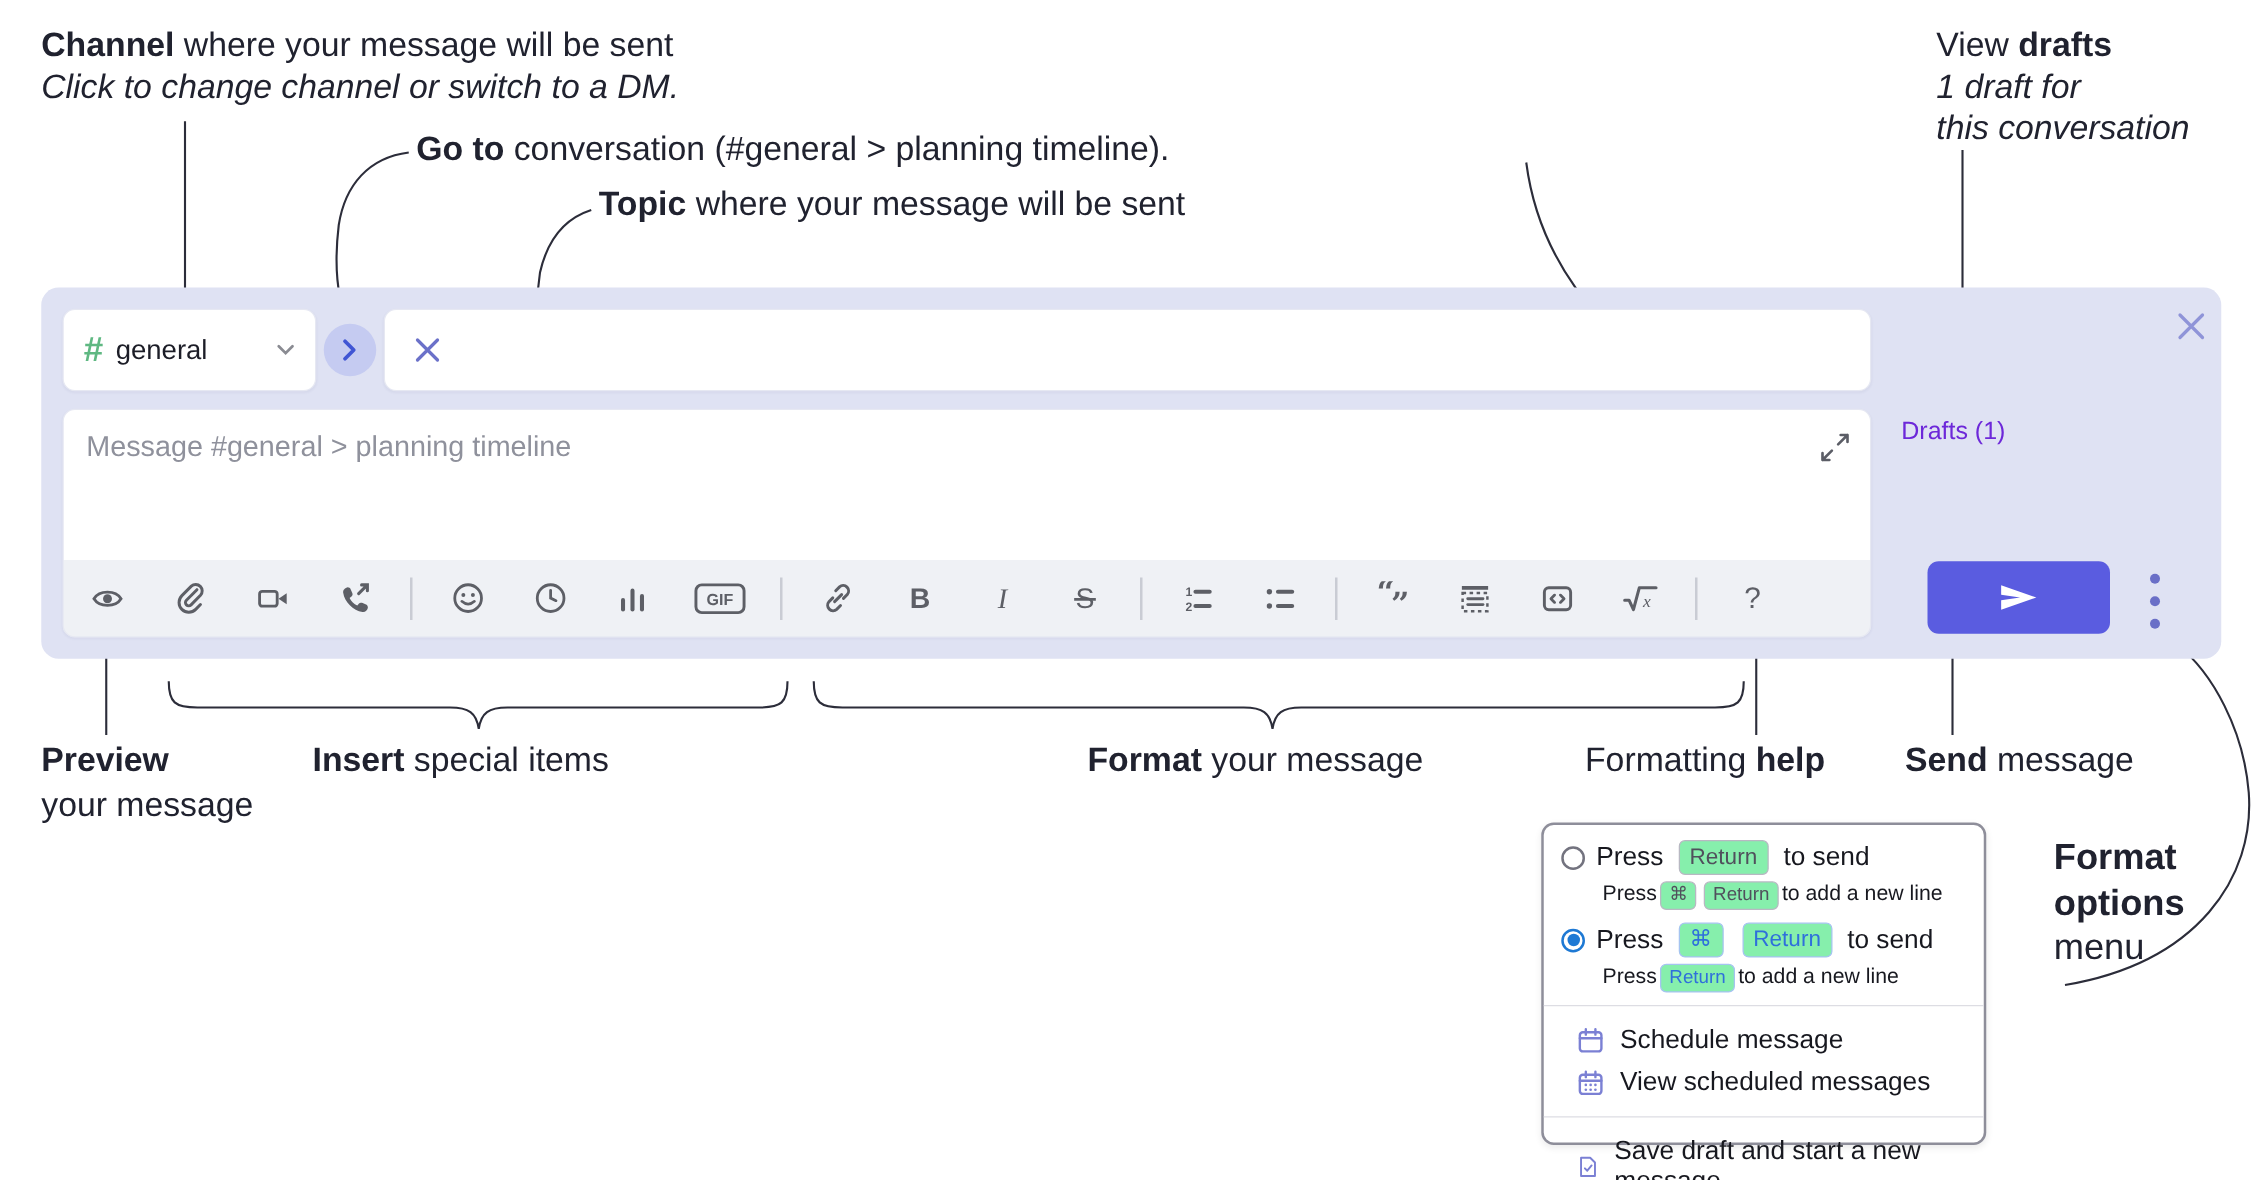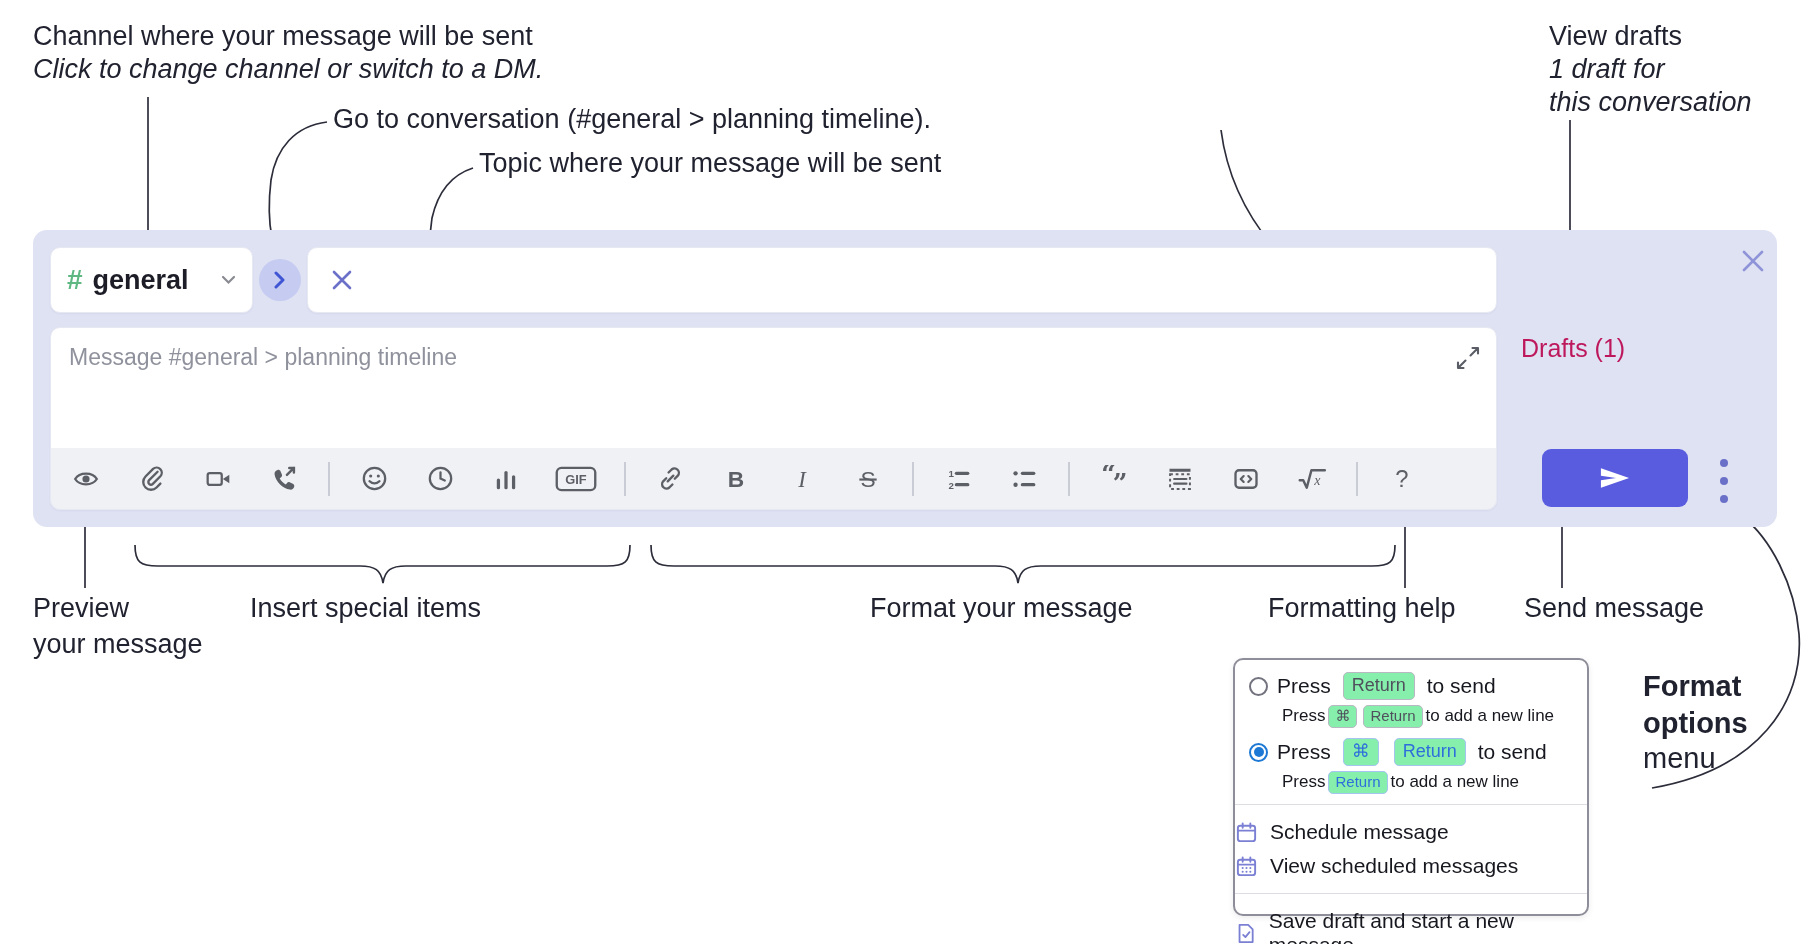--- a/index.html
+++ b/index.html
@@ -1,48 +1,48 @@
 <!DOCTYPE html>
 <html><head>
 <meta charset="utf-8">
 <style>
   html,body{margin:0;padding:0;background:#fff;}
   #canvas{position:relative;width:1814px;height:944px;background:#fff;overflow:hidden;
           font-family:"Liberation Sans",sans-serif;color:#20222f;}
   .abs{position:absolute;}
   
   .ann{position:absolute;font-size:27px;line-height:33px;color:#20222f;white-space:nowrap;}
-  .ann b{font-weight:400;text-align:center;}
+  .ann b{font-weight:700;text-align:center;}
   .ann.it{font-style:italic;}
   .ann-lg{font-size:29px;font-weight:700;line-height:37px;}
   
   #composer{position:absolute;left:33px;top:230px;width:1744px;height:297px;
             background:#dfe2f3;border-radius:14px;}
   .whitebox{position:absolute;background:#fff;border:1px solid #e6e8f2;border-radius:10px;
             box-shadow:0 1px 2px rgba(40,44,90,.05);box-sizing:border-box;}
   #channel-pill{left:50px;top:247px;width:203px;height:66px;display:flex;align-items:center;
             padding:0 16px;gap:10px;cursor:pointer;}
   #channel-hash{color:#5fb882;font-weight:700;font-size:28px;}
-  #channel-name{font-size:27px;color:#1c1d27;font-weight:bold;}
+  #channel-name{font-size:22px;color:#1c1d27;}
   #goto-btn{position:absolute;left:259px;top:259px;width:42px;height:42px;border-radius:50%;
             background:#c5cbf1;display:flex;align-items:center;justify-content:center;}
   #topic-field{left:307px;top:247px;width:1190px;height:66px;display:flex;align-items:center;
             padding:0 22px;}
   #topic-value{font-size:27px;color:#1c1d27;flex:1;}
   #message-box{left:50px;top:327px;width:1447px;height:183px;padding:0;}
   #message-placeholder{position:absolute;left:18px;top:16px;font-size:23px;color:#8f919c;}
   #expand-btn{position:absolute;right:16px;top:18px;width:24px;height:24px;}
   #toolbar{position:absolute;left:50px;top:448px;width:1447px;height:62px;background:#eff1f5;
            border-radius:0 0 10px 10px;display:flex;align-items:center;padding-left:13px;
            box-sizing:border-box;gap:22px;border:1px solid #e6e8f2;border-top:none;}
   .tslot{width:44px;height:34px;display:flex;align-items:center;justify-content:center;flex:0 0 auto;}
   .tslot.wide{width:52px;text-align:center;}
   .tsep{width:2px;height:34px;background:#c9ccd4;flex:0 0 auto;}
   
-  #drafts-link{position:absolute;left:1521px;top:334px;font-size:25px;color:#be185d;cursor:pointer;}
+  #drafts-link{position:absolute;left:1521px;top:334px;font-size:20px;color:#6d28d9;cursor:pointer;}
   #send-btn{position:absolute;left:1542px;top:449px;width:146px;height:58px;background:#5a5ce0;
             border-radius:9px;display:flex;align-items:center;justify-content:center;}
   #dots-btn{position:absolute;left:1716px;top:459px;width:16px;height:44px;display:flex;
             flex-direction:column;align-items:center;justify-content:space-between;}
   .dot{width:8px;height:8px;border-radius:50%;background:#6a6fc7;}
   
   #options-menu{position:absolute;left:1233px;top:658px;width:356px;height:258px;background:#fff;
             border:2px solid #8e8e9a;border-radius:10px;box-sizing:border-box;
             box-shadow:0 2px 6px rgba(0,0,0,.08);font-size:21px;color:#17181f;}
   .m-row{display:flex;align-items:center;gap:9px;padding:0 14px;white-space:nowrap;}
@@ -51,21 +51,21 @@
          flex:0 0 auto;}
   .radio.sel{border-color:#1e79d4;position:relative;}
   .radio.sel:after{content:"";position:absolute;left:2.5px;top:2.5px;width:10px;height:10px;
          border-radius:50%;background:#1e79d4;}
   kbd{display:inline-block;border:1px solid #b8b8c2;border-radius:5px;padding:0px 8px 2px;
       background:#86efac;font-family:"Liberation Sans",sans-serif;font-size:18px;color:#50505c;
       margin:0 3px;line-height:24px;}
   kbd.sm{font-size:15px;padding:0 6px 1px;line-height:20px;}
   kbd.blue{border-color:#a5c4f0;color:#2f6fdb;}
   .m-div{height:1px;background:#ddddе3;background:#dddde3;margin:10px 0;}
-  .m-item{display:flex;align-items:center;gap:12px;padding:5px 0;cursor:pointer;}
+  .m-item{display:flex;align-items:center;gap:12px;padding:5px 26px;cursor:pointer;}
   svg{display:block;}
   .lines{position:absolute;left:0;top:0;pointer-events:none;}
 </style>
 </head>
 <body>
 
 <div id="canvas">
 
   <svg class="lines" width="1814" height="944" viewBox="0 0 1814 944">
     <g stroke="#2c2d3a" stroke-width="1.7" fill="none">

